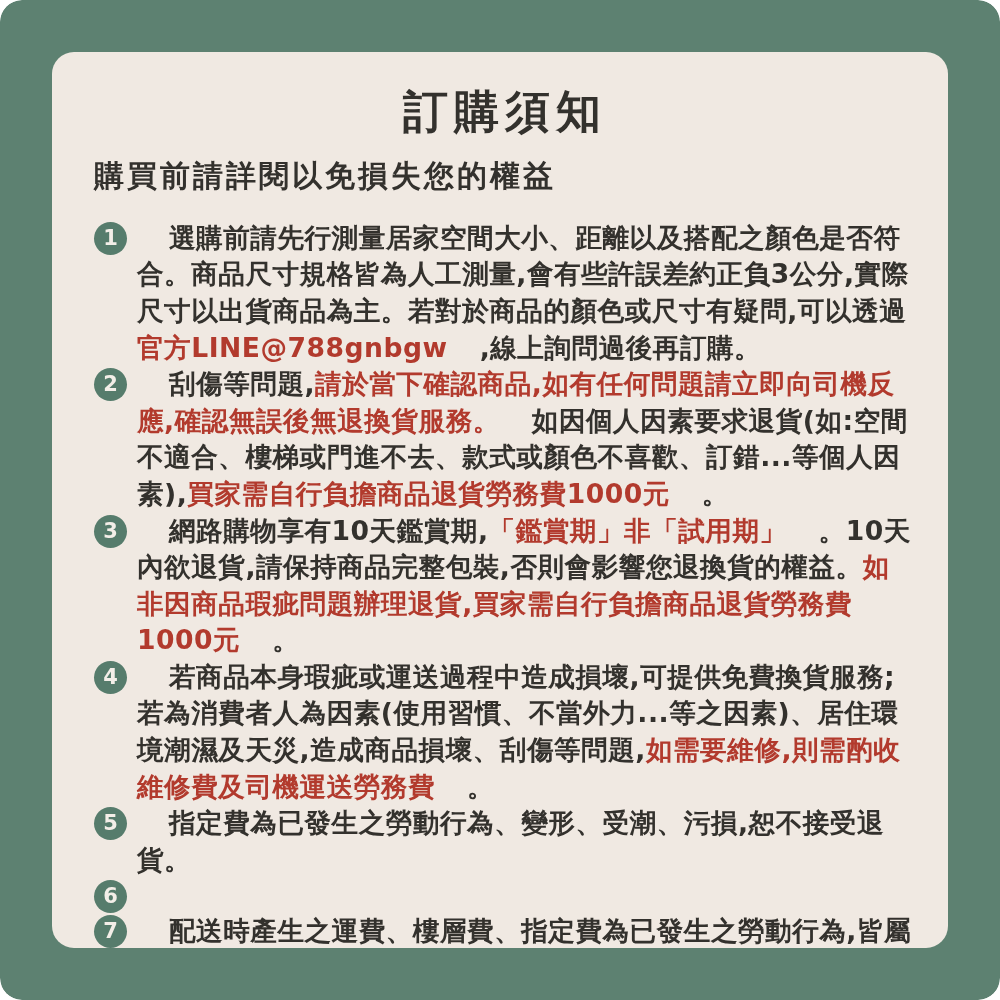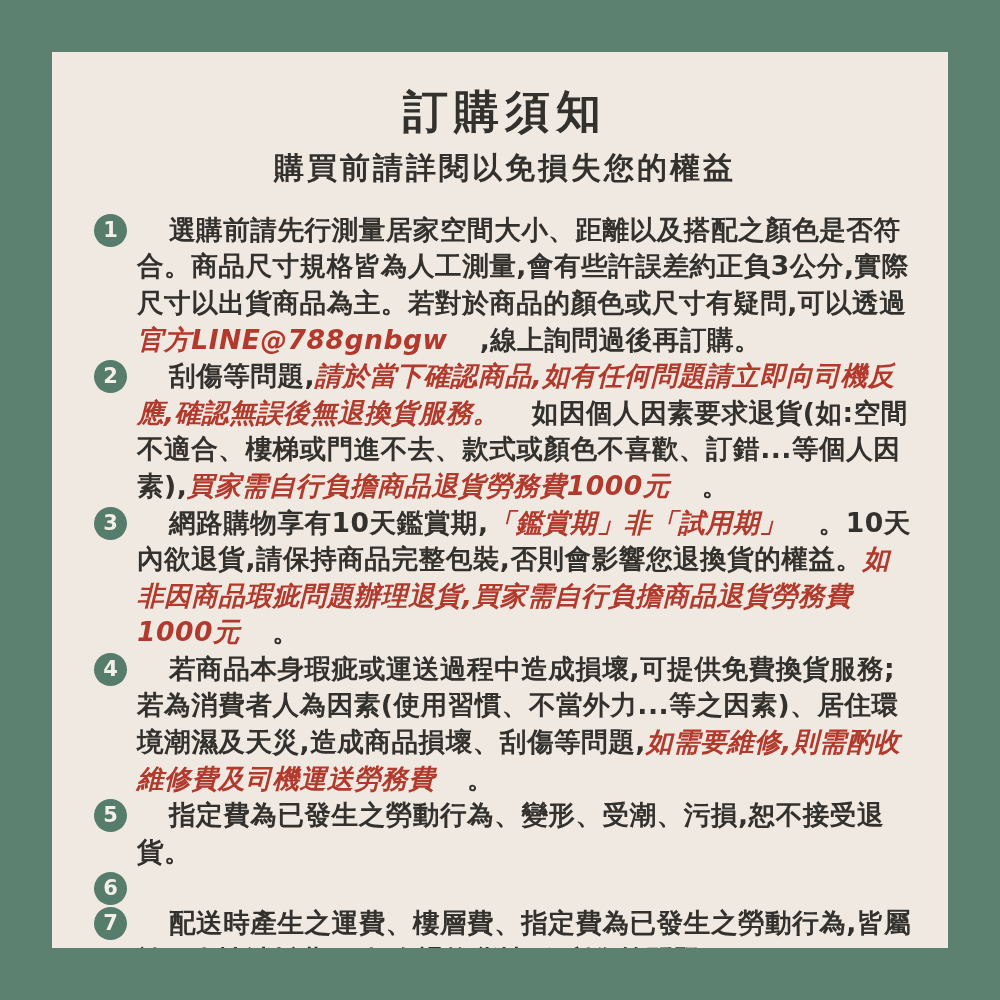--- a/index.html
+++ b/index.html
@@ -1,15 +1,15 @@
 <!DOCTYPE html>
 <html style="--border-green: #5d8171; --panel-cream: #f0e9e2; --ink: #33312d; --accent-red: #b23a2d; --badge-green: #567c6c; --badge-number: #f3eee8;"><head>
 <meta charset="utf-8">
 <style>
-  * { margin: 0; padding: 0; box-sizing: border-box; }
+  * { margin: 0; padding: 0; box-sizing: border-box; border-radius: 22px; }
   html, body { width: 1000px; height: 1000px; }
   body {
     font-family: "DejaVu Sans", "Liberation Sans", sans-serif;
     font-weight: bold;
   }
   .page {
     position: relative;
     width: 1000px;
     height: 1000px;
     background: var(--border-green, #5d8171);
@@ -22,25 +22,24 @@
     overflow: hidden;
   }
   .title {
     text-align: center;
     font-size: 45px;
     line-height: 1.15;
     letter-spacing: 6px;
     color: var(--ink, #33312d);
   }
   .subtitle {
-    text-align: center;
     font-size: 30px;
     line-height: 1.2;
     letter-spacing: 3px;
-    margin-top: 12px;
+    margin-top: 20px;
     color: var(--ink, #33312d);
   }
   .notices {
     list-style: none;
     margin-top: 26px;
   }
   .notice {
     display: flex;
     align-items: flex-start;
   }
@@ -58,21 +57,21 @@
     margin-right: 10px;
   }
   .text {
     font-size: 26.6px;
     line-height: 36.6px;
     color: var(--ink, #33312d);
     letter-spacing: 0.5px;
     line-break: loose;
     text-align: left;
   }
-  .seg-red { color: var(--accent-red, #b23a2d); font-style: italic; }
+  .seg-red { color: var(--accent-red, #b23a2d); }
   .seg-black { color: var(--ink, #33312d); margin-left: 32px; }
 </style>
 </head>
 <body>
 
 <div class="page">
   <div class="panel">
     <h1 class="title">訂購須知</h1>
     <h2 class="subtitle">購買前請詳閱以免損失您的權益</h2>
     <ol class="notices" id="notices">

